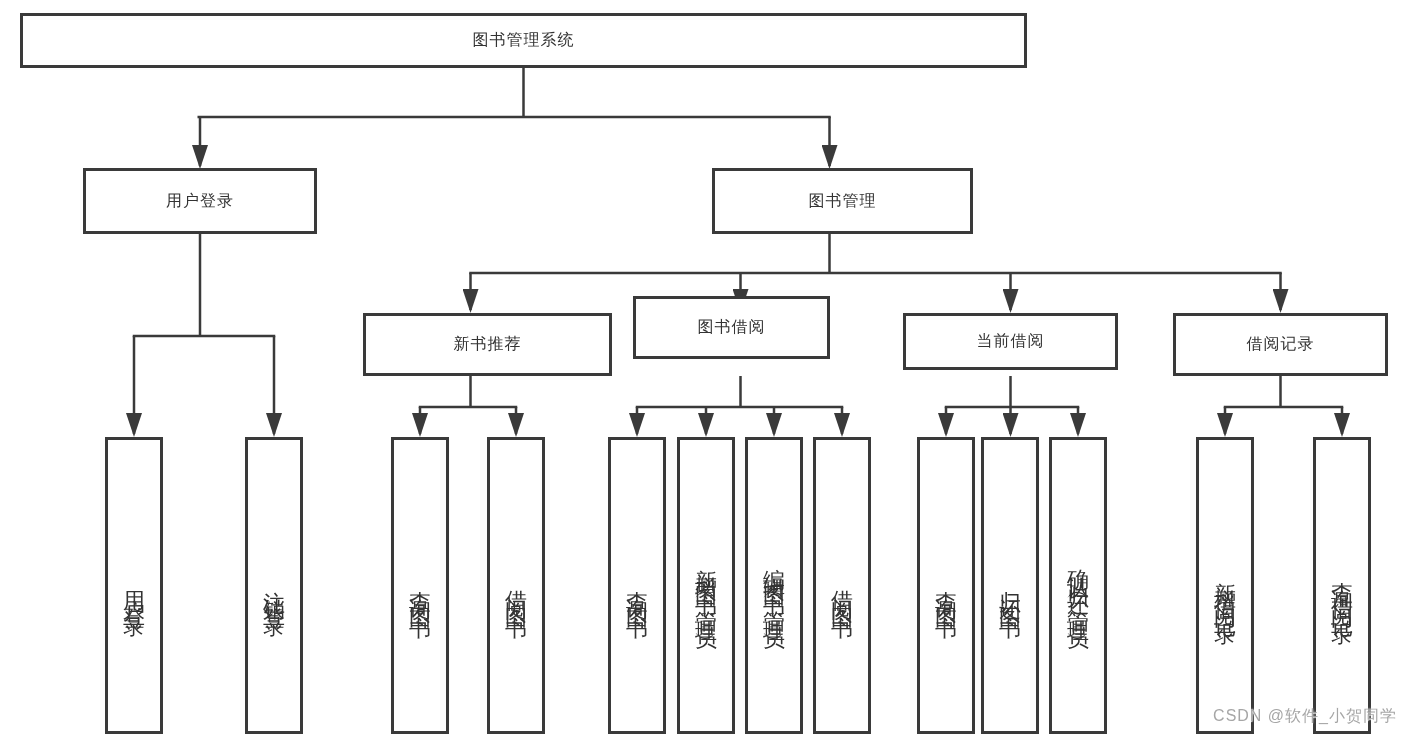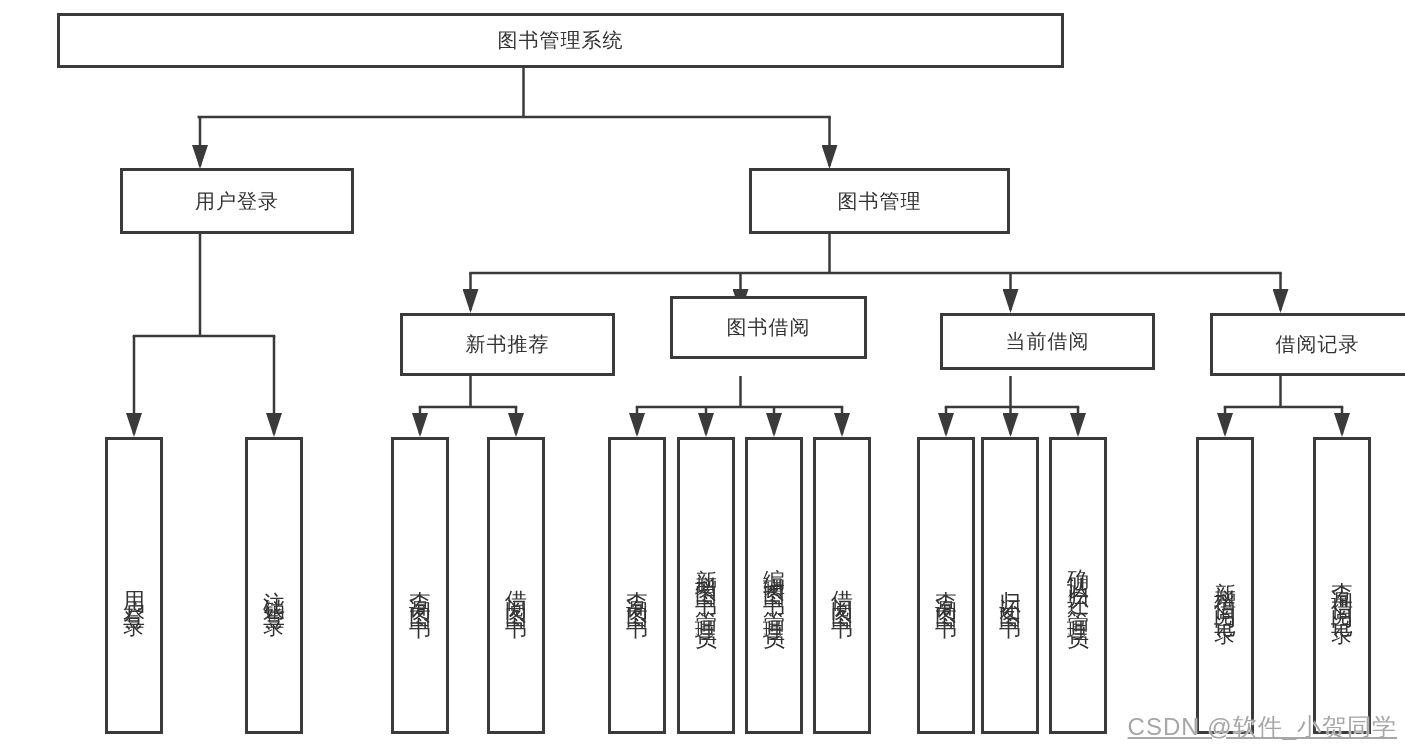--- a/index.html
+++ b/index.html
@@ -21,61 +21,60 @@
     position: absolute;
     box-sizing: border-box;
     background: #ffffff;
     border: 3px solid #3a3a3a;
     display: flex;
     align-items: center;
     justify-content: center;
     color: #333333;
     z-index: 1;
   }
-  .hnode { font-size: 20px; letter-spacing: 1px; margin-left: 37px; }
+  .hnode { font-size: 16px; letter-spacing: 1px; }
   .vnode { width: 58px; height: 297px; font-size: 22px; }
   .vtext {
     writing-mode: vertical-rl;
     text-orientation: mixed;
     letter-spacing: 8.5px;
     line-height: 1;
     transform: translateY(4px);
     white-space: nowrap;
   }
   
   #n-root   { left: 20px;  top: 13px;  width: 1007px; height: 55px; }
   #n-login  { left: 83px;  top: 168px; width: 234px;  height: 66px; }
   #n-mgmt   { left: 712px; top: 168px; width: 261px;  height: 66px; }
-  #n-rec    { left: 363px; top: 313px; width: 215px;  height: 63px; }
+  #n-rec    { left: 363px; top: 313px; width: 249px;  height: 63px; }
   #n-bor    { left: 633px; top: 296px; width: 197px;  height: 63px; }
   #n-cur    { left: 903px; top: 313px; width: 215px;  height: 57px; }
   #n-his    { left: 1173px;top: 313px; width: 215px;  height: 63px; }
   #n-a1 { left: 105px;  top: 437px; }
   #n-a2 { left: 245px;  top: 437px; }
   #n-b1 { left: 391px;  top: 437px; }
   #n-b2 { left: 487px;  top: 437px; }
   #n-c1 { left: 608px;  top: 437px; }
   #n-c2 { left: 677px;  top: 437px; }
   #n-c3 { left: 745px;  top: 437px; }
   #n-c4 { left: 813px;  top: 437px; }
   #n-d1 { left: 917px;  top: 437px; }
   #n-d2 { left: 981px;  top: 437px; }
   #n-d3 { left: 1049px; top: 437px; }
   #n-e1 { left: 1196px; top: 437px; }
   #n-e2 { left: 1313px; top: 437px; }
   #watermark {
     position: absolute;
     right: 8px;
-    bottom: 4px;
-    font-size: 24px;
+    bottom: 20px;
+    font-size: 16px;
     color: #a6a6a6;
     text-shadow: 0 0 2px rgba(255,255,255,0.9), 0 1px 1px rgba(255,255,255,0.9);
     z-index: 2;
     letter-spacing: 1px;
-    text-decoration: underline;
   }
 </style>
 </head>
 <body>
 
 <div id="canvas">
 
   <svg id="connectors" viewBox="0 0 1405 747" xmlns="http://www.w3.org/2000/svg">
     <defs>
       <marker id="arrowhead" markerUnits="userSpaceOnUse" markerWidth="24" markerHeight="16" viewBox="0 0 24 16" refX="21" refY="8" orient="auto">

